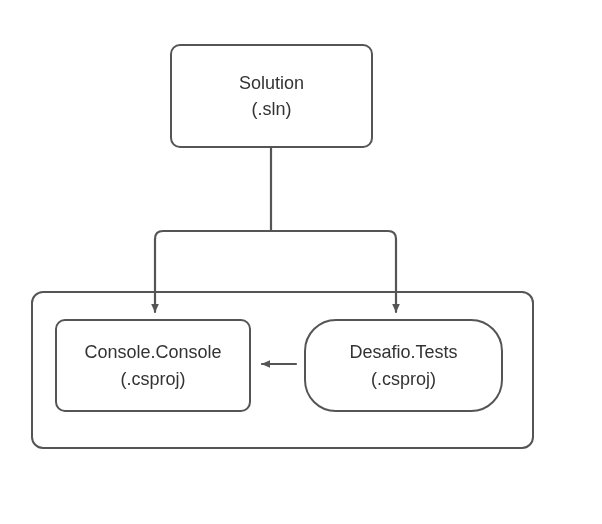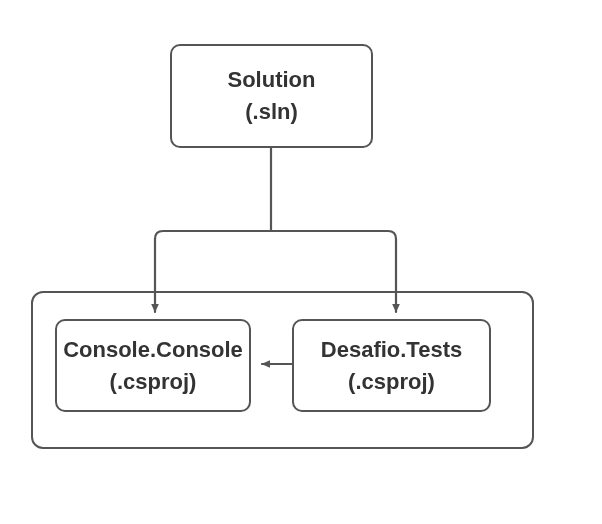--- a/index.html
+++ b/index.html
@@ -30,25 +30,24 @@
     position: absolute;
     box-sizing: border-box;
     background: #ffffff;
     border: 2px solid #555555;
     border-radius: 10px;
     display: flex;
     flex-direction: column;
     align-items: center;
     justify-content: center;
     color: #333333;
-    font-size: 22px;
+    font-size: 18px;
     line-height: 1.45;
     text-align: center;
     white-space: nowrap;
-    font-weight: bold;
   }
   .node .line2 {
     display: block;
   }
   #group-projects {
     left: 31px;
     top: 291px;
     width: 503px;
     height: 158px;
     border-radius: 12px;
@@ -62,25 +61,26 @@
     z-index: 3;
   }
   #node-console {
     left: 55px;
     top: 319px;
     width: 196px;
     height: 93px;
     z-index: 3;
   }
   #node-tests {
-    left: 292px;
+    left: 304px;
     top: 319px;
     width: 199px;
     height: 93px;
     z-index: 3;
+    border-radius: 32px;
   }
 </style>
 </head>
 <body>
 
 <div id="canvas">
 
   <svg id="edges" width="602" height="524" viewBox="0 0 602 524" xmlns="http://www.w3.org/2000/svg">
     <defs>
       <marker id="arrowhead" markerWidth="10" markerHeight="10" refX="8.4" refY="4" orient="auto" markerUnits="userSpaceOnUse">

